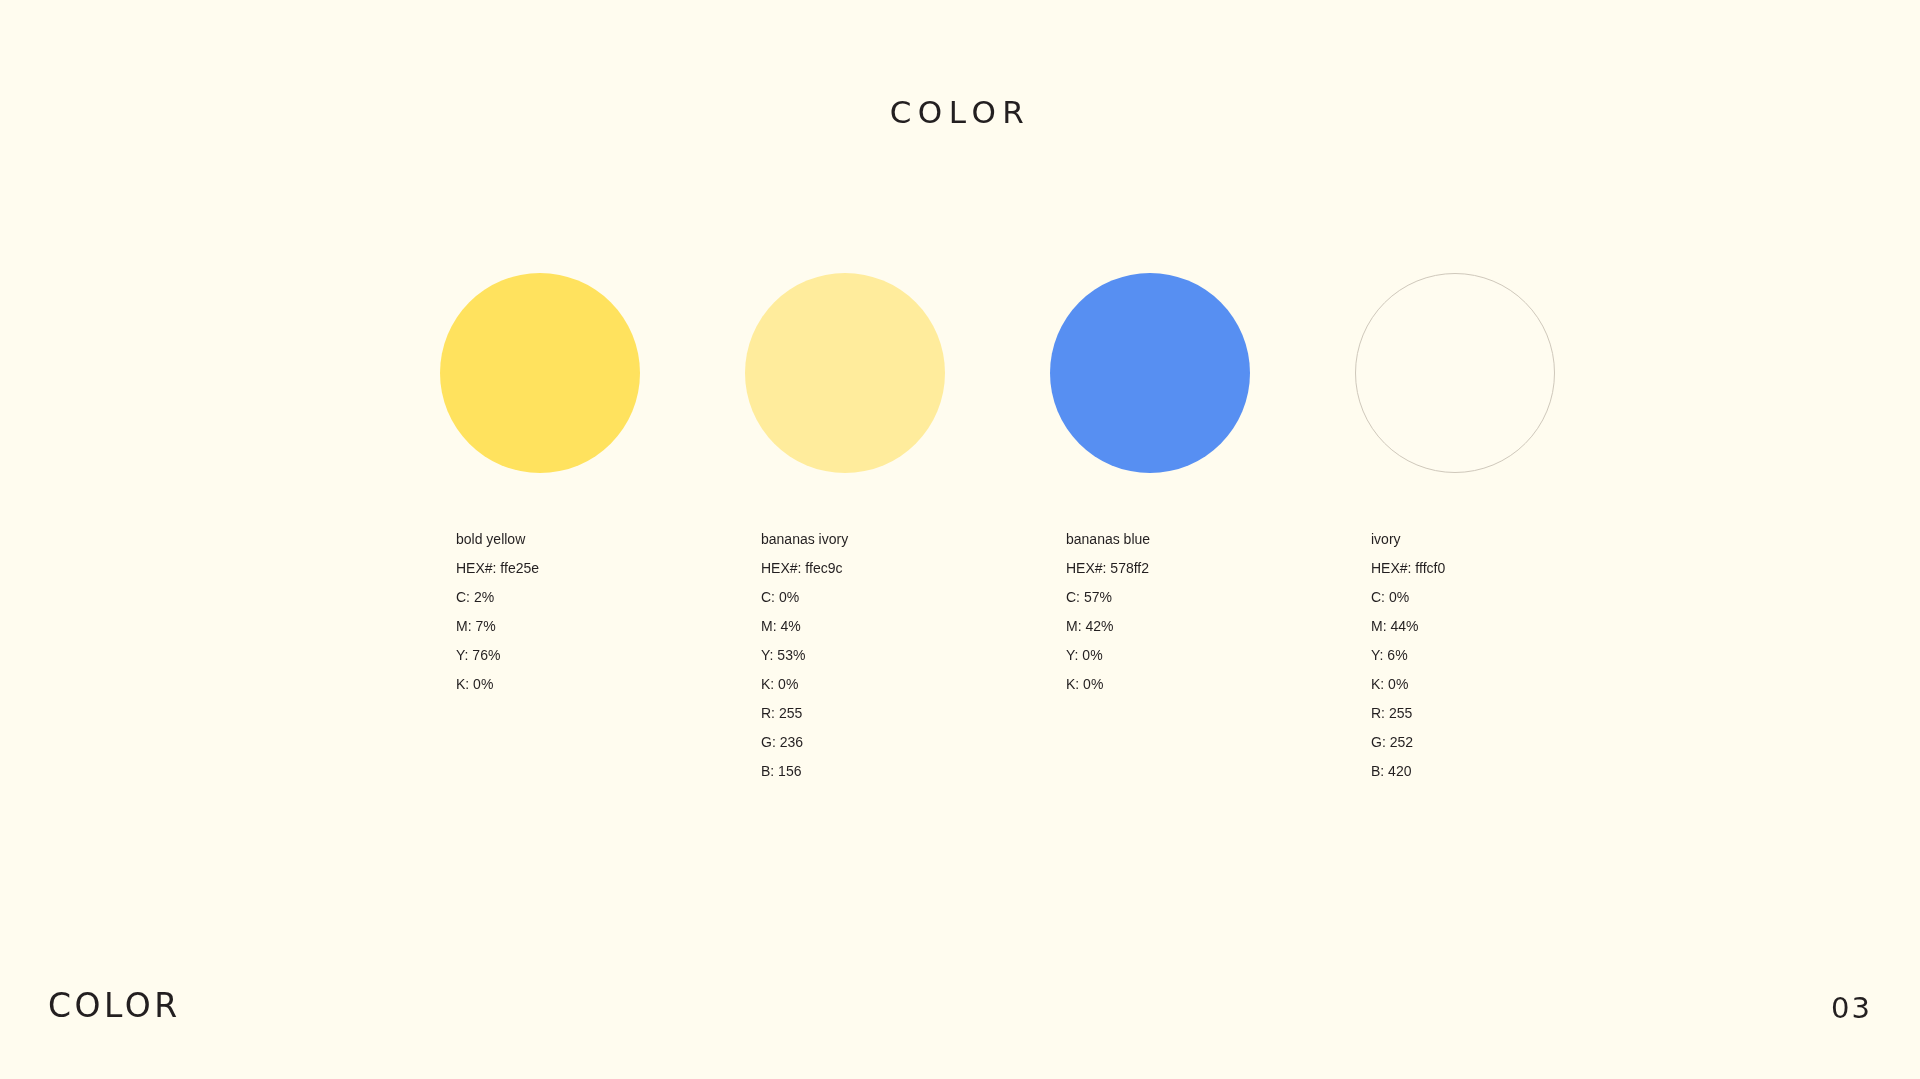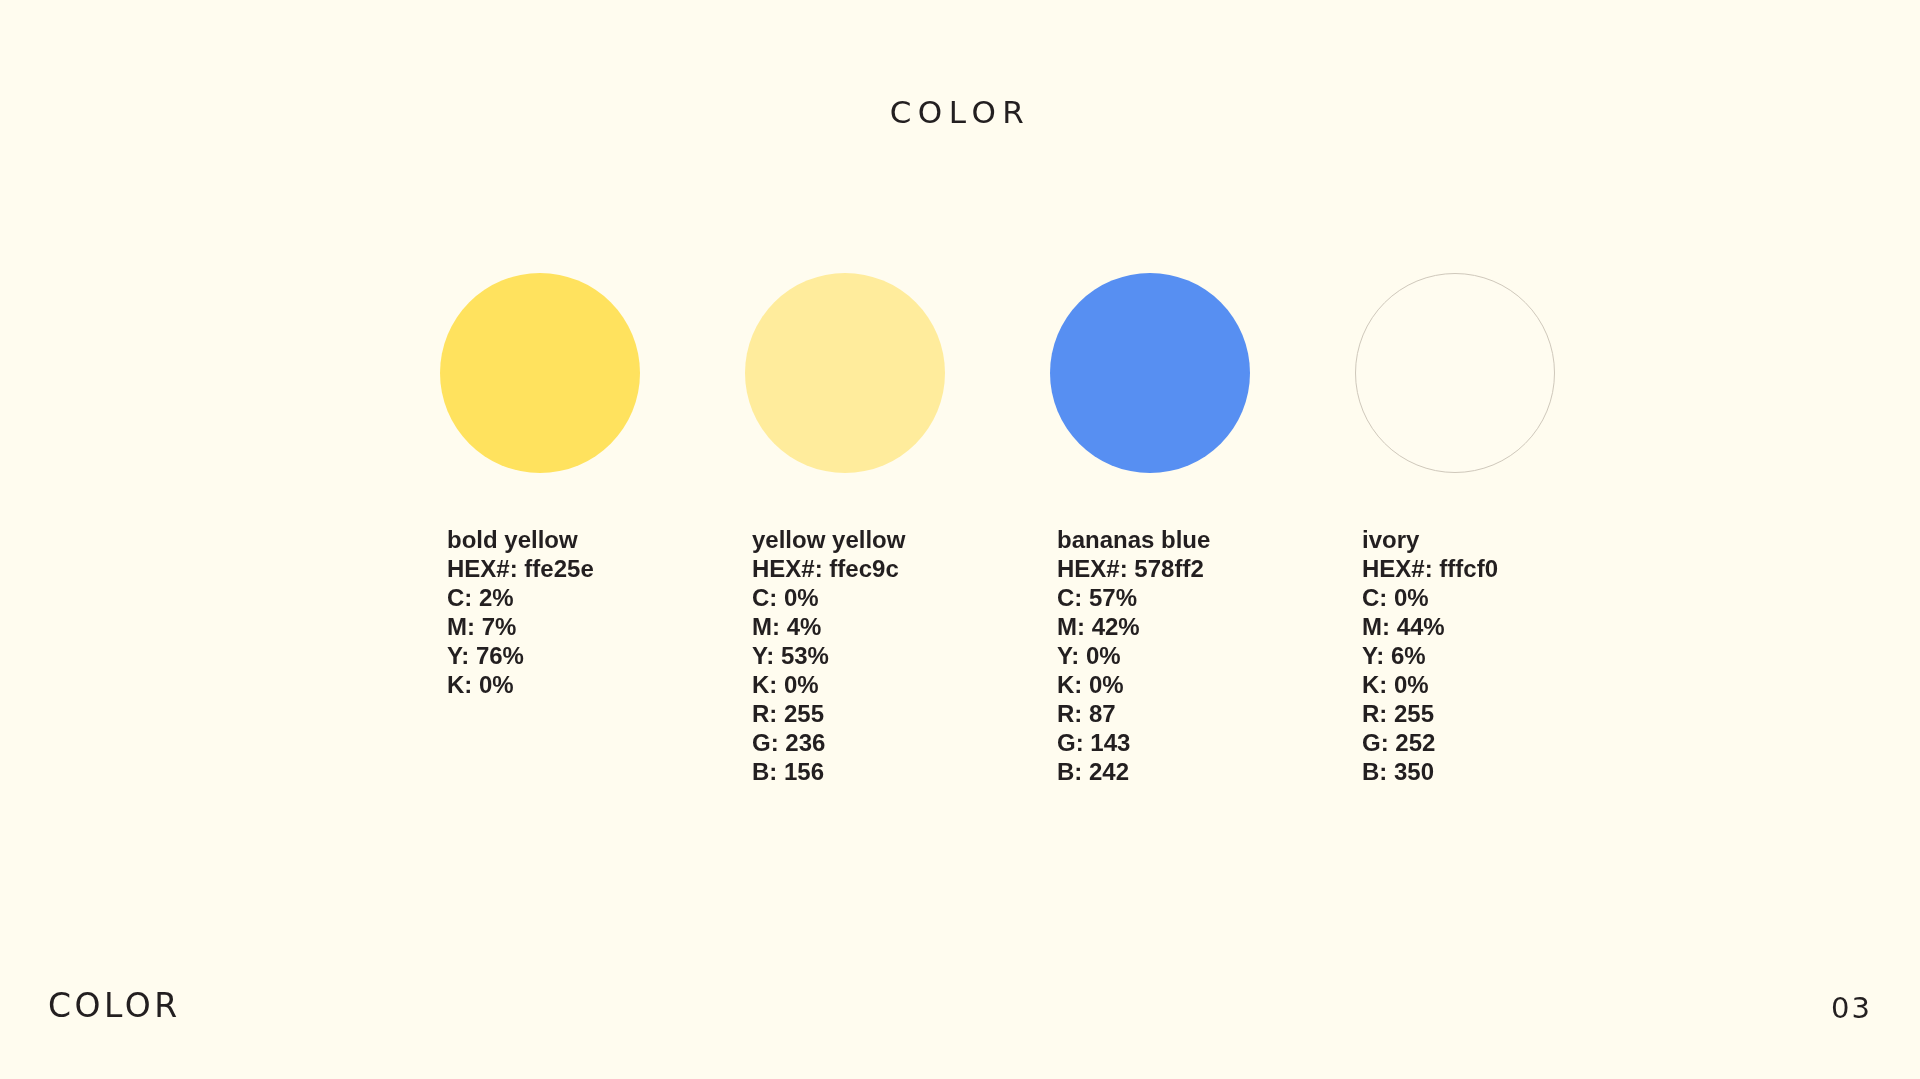--- a/index.html
+++ b/index.html
@@ -60,27 +60,26 @@
   }
   .swatch-circle.outlined {
     border: 1px solid #cfc8bb;
     width: 200px;
     height: 200px;
   }
 
   
   .swatch-info {
     margin-top: 52px;
-    margin-left: 7px;
-    font-size: 24px;
+    margin-left: 16px;
+    font-size: 14px;
     line-height: 29px;
     color: #231f20;
     font-family: "Liberation Sans", sans-serif;
     white-space: nowrap;
-    font-weight: bold;
   }
   .info-name { display: block; }
   .info-hex  { display: block; }
   .info-group { margin-top: 29px; }
   .info-line { display: block; }
 
   
   .footer-left {
     position: absolute;
     left: 48px;
@@ -119,21 +118,21 @@
         <span class="info-line">M: 7%</span>
         <span class="info-line">Y: 76%</span>
         <span class="info-line">K: 0%</span>
       </span>
     </div>
   </div>
 
   <div class="swatch-col">
     <div class="swatch-circle" style="background: rgb(255, 236, 156);"></div>
     <div class="swatch-info">
-      <span class="info-name">yellow yellow</span>
+      <span class="info-name">bananas ivory</span>
       <span class="info-hex">HEX#: ffec9c</span>
       <span class="info-group">
         <span class="info-line">C: 0%</span>
         <span class="info-line">M: 4%</span>
         <span class="info-line">Y: 53%</span>
         <span class="info-line">K: 0%</span>
       </span>
       <span class="info-group">
         <span class="info-line">R: 255</span>
         <span class="info-line">G: 236</span>
@@ -146,43 +145,38 @@
     <div class="swatch-circle" style="background: rgb(87, 143, 242);"></div>
     <div class="swatch-info">
       <span class="info-name">bananas blue</span>
       <span class="info-hex">HEX#: 578ff2</span>
       <span class="info-group">
         <span class="info-line">C: 57%</span>
         <span class="info-line">M: 42%</span>
         <span class="info-line">Y: 0%</span>
         <span class="info-line">K: 0%</span>
       </span>
-      <span class="info-group">
-        <span class="info-line">R: 87</span>
-        <span class="info-line">G: 143</span>
-        <span class="info-line">B: 242</span>
-      </span>
     </div>
   </div>
 
   <div class="swatch-col">
     <div class="swatch-circle outlined" style="background: rgb(255, 252, 240);"></div>
     <div class="swatch-info">
       <span class="info-name">ivory</span>
       <span class="info-hex">HEX#: fffcf0</span>
       <span class="info-group">
         <span class="info-line">C: 0%</span>
         <span class="info-line">M: 44%</span>
         <span class="info-line">Y: 6%</span>
         <span class="info-line">K: 0%</span>
       </span>
       <span class="info-group">
         <span class="info-line">R: 255</span>
         <span class="info-line">G: 252</span>
-        <span class="info-line">B: 350</span>
+        <span class="info-line">B: 420</span>
       </span>
     </div>
   </div>
 
 </div>
 
 <div class="footer-left">COLOR</div>
 
 <div class="footer-page">03</div>
 

